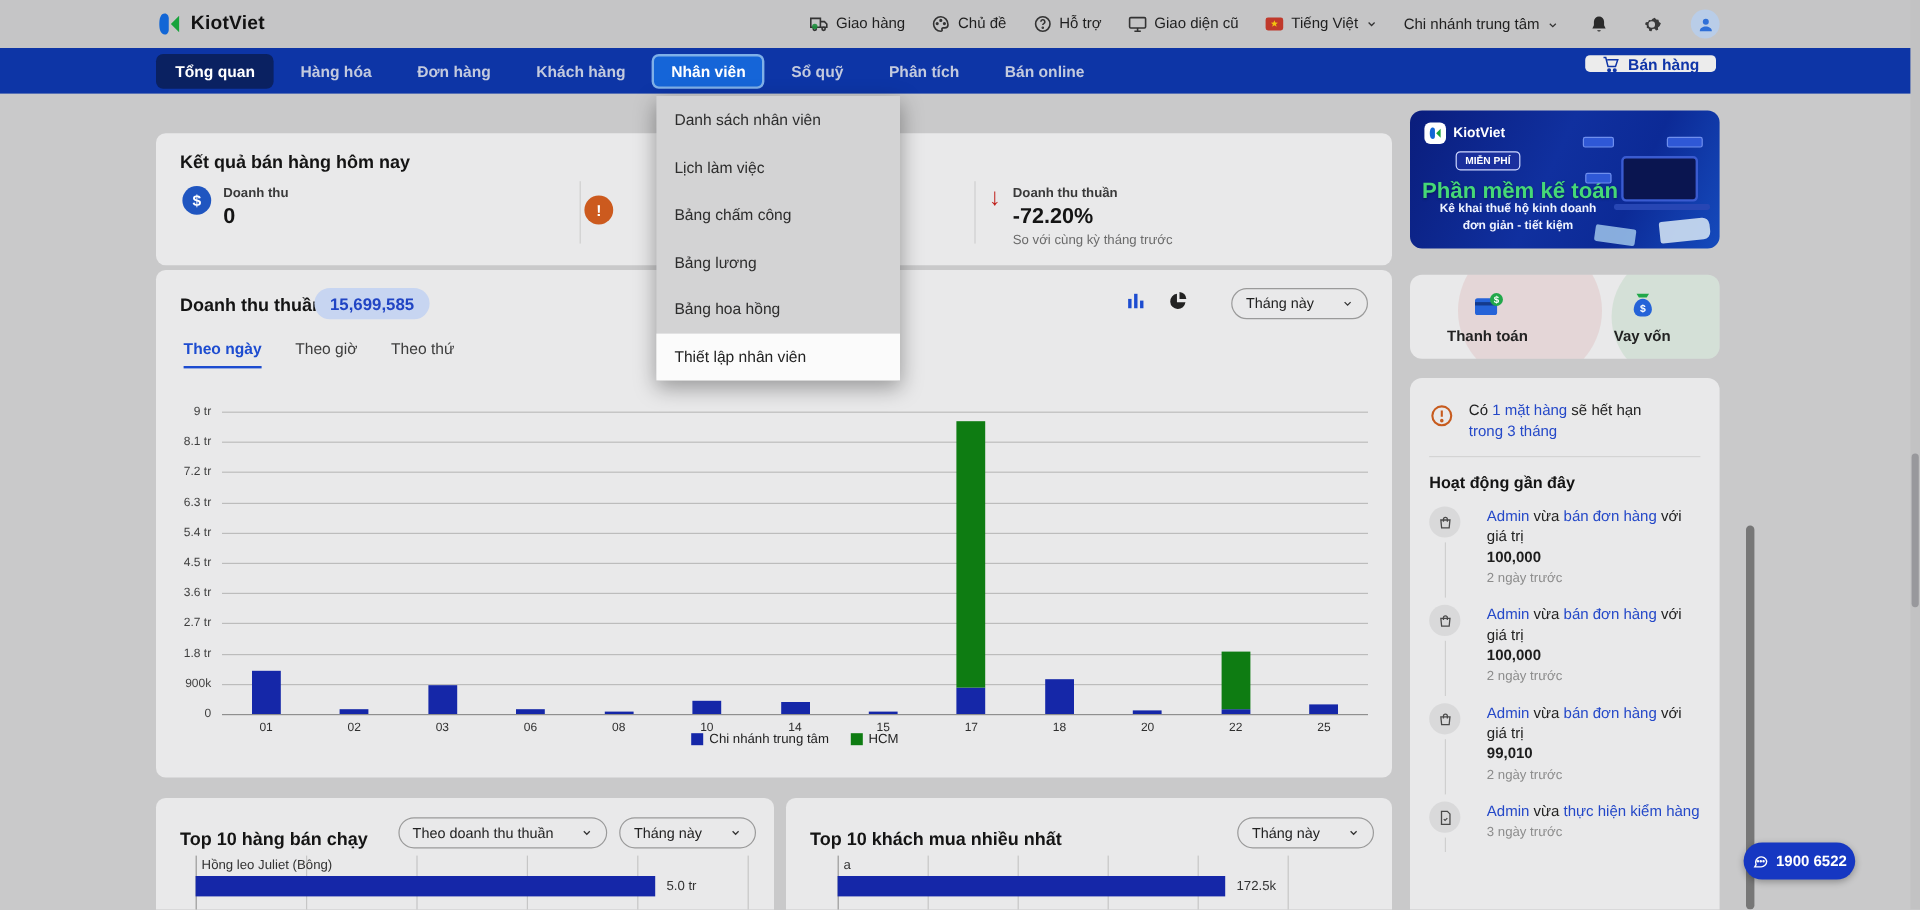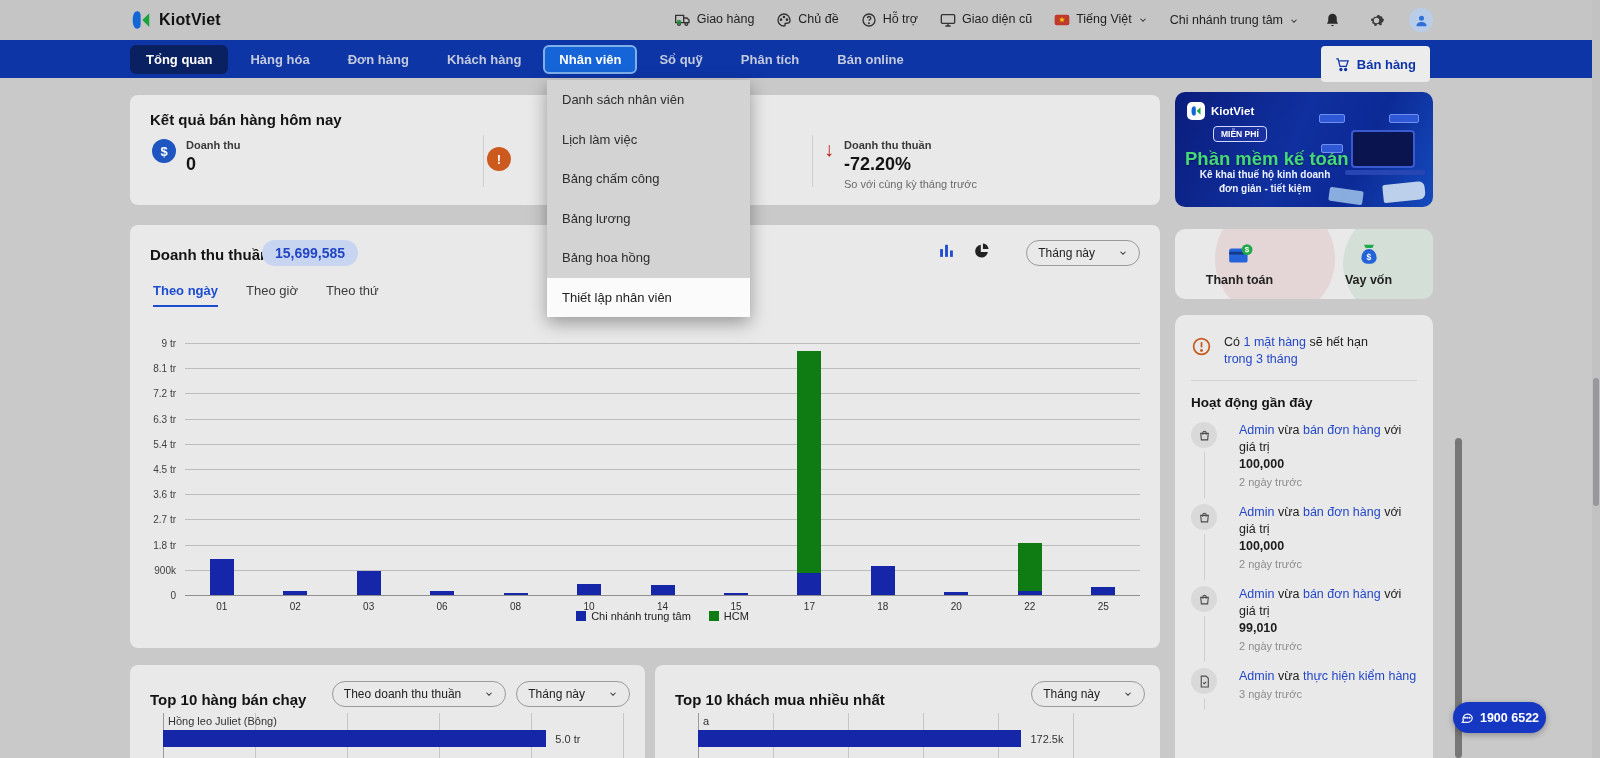--- a/index.html
+++ b/index.html
@@ -17,34 +17,34 @@
   .iconbtn { width:22px; height:22px; display:flex; align-items:center; justify-content:center; color:#2a2a2a; cursor:pointer; }
   .avatar { width:24px; height:24px; border-radius:50%; background:#b9cde8; display:flex; align-items:center; justify-content:center; }
   .avatar svg { width:15px; height:15px; }
 
   
   .navbar { position:absolute; left:0; top:40px; width:1600px; height:38px; background:#0d35a6; z-index:5; }
   .navtabs { position:absolute; left:130px; top:0; height:38px; display:flex; align-items:center; gap:6px; }
   .navtab { padding:7px 16px; font-size:13px; font-weight:bold; color:#c3cade; border-radius:6px; cursor:pointer; white-space:nowrap; }
   .navtab.active { background:#0a2161; color:#fff; }
   .navtab.highlighted { background:#1565d8; color:#fff; border:2px solid #7fb0e8; padding:5px 14px; }
-  .sell-btn { position:absolute; right:170px; top:6px; height:36px; padding:0 14px; background:#ececec; border-radius:4px; display:flex; align-items:center; gap:7px; color:#0f35a8; font-size:13px; font-weight:bold; cursor:pointer; }
+  .sell-btn { position:absolute; right:170px; top:6px; height:14px; padding:0 14px; background:#ececec; border-radius:4px; display:flex; align-items:center; gap:7px; color:#0f35a8; font-size:13px; font-weight:bold; cursor:pointer; }
   .sell-btn svg { width:15px; height:15px; }
 
   
   .dropdown { position:absolute; left:495px; top:80px; width:203px; background:#d3d3d4; box-shadow:0 6px 18px rgba(0,0,0,.35); z-index:40; border-radius:0 0 3px 3px; }
   .dd-item { height:39.5px; display:flex; align-items:center; padding-left:15px; font-size:13px; color:#2d2d2d; cursor:pointer; }
   .dd-item.hover { background:#fbfbfb; color:#222; }
 
   
   .panel { position:absolute; background:#e9e9ea; border-radius:8px; }
   .p-title { font-size:15px; font-weight:bold; color:#141414; }
 
   
-  #panel-today { left:130px; top:95px; width:1030px; height:110px; }
+  #panel-today { left:130px; top:111px; width:1030px; height:110px; }
   #panel-today .p-title { position:absolute; left:20px; top:16px; }
   .metric { position:absolute; display:flex; gap:10px; }
   .metric .mlabel { font-size:11px; font-weight:bold; color:#3a3a3a; }
   .metric .mvalue { font-size:18px; font-weight:bold; color:#141414; margin-top:3px; }
   .metric .msub { font-size:11px; color:#6b6b6b; margin-top:3px; }
   .coin { width:24px; height:24px; border-radius:50%; background:#1f55c0; color:#fff; font-size:13px; font-weight:bold; display:flex; align-items:center; justify-content:center; }
   .coin.orange { background:#cc5a1e; }
   .downarrow { font-size:20px; font-weight:bold; color:#bf1f1a; line-height:20px; }
   .vdivider { position:absolute; width:1px; background:#cfcfcf; }
 

